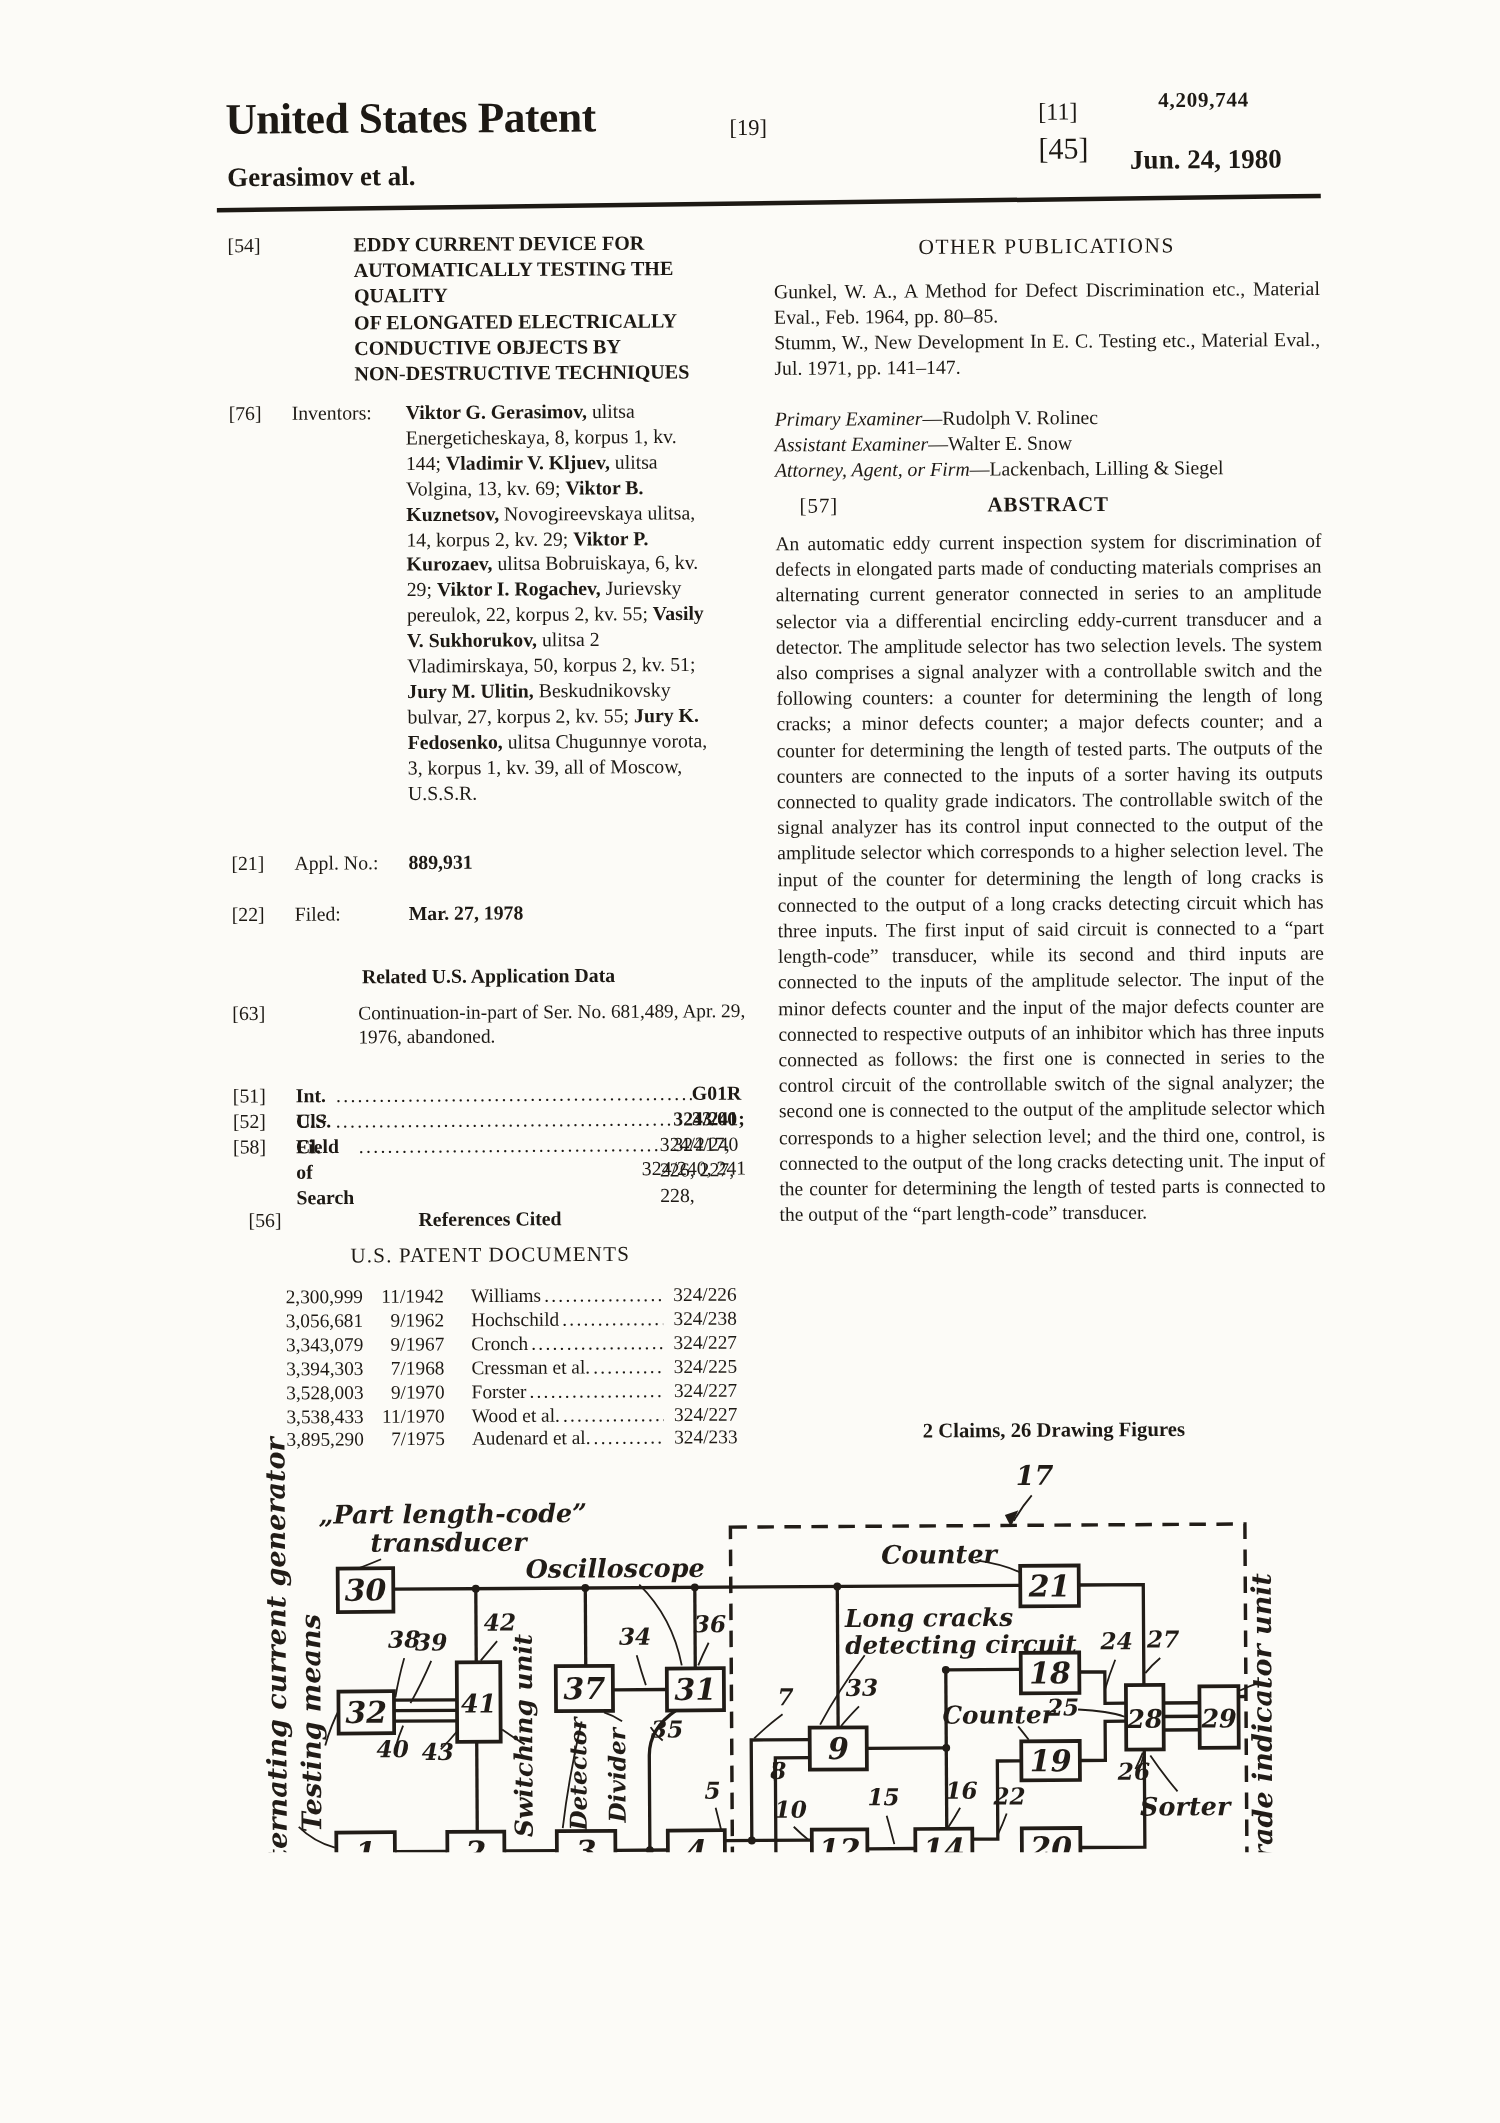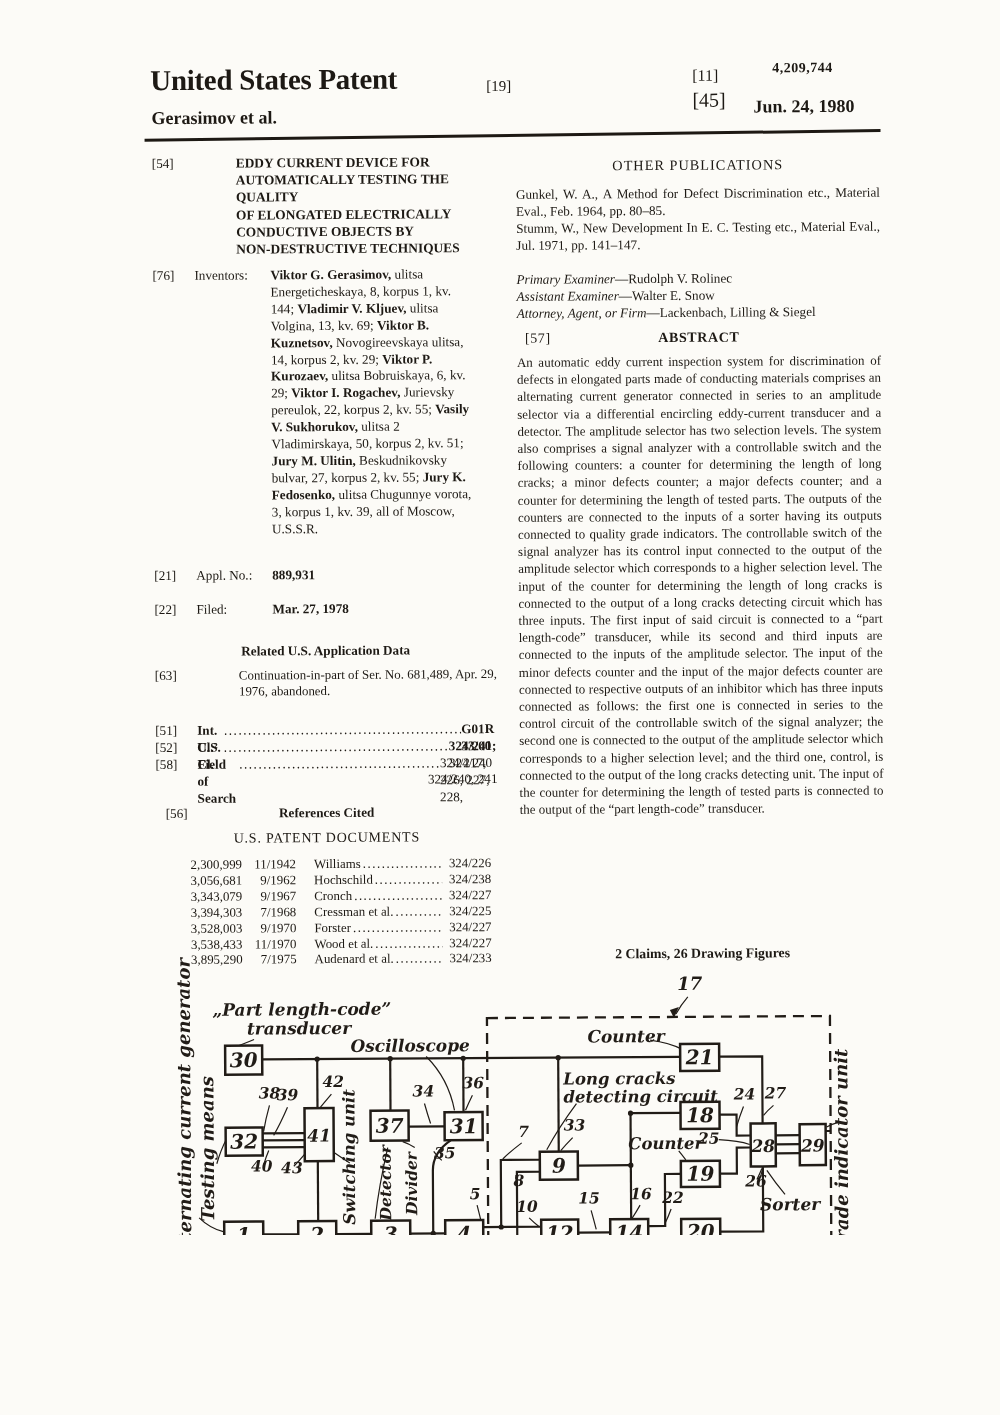--- a/index.html
+++ b/index.html
@@ -45,21 +45,21 @@
   .c-num{flex:none;width:66px;text-align:right;}
   .c-date{flex:none;width:54px;text-align:right;}
   .c-name{flex:none;margin-left:18px;}
   .c-dots{flex:1 1 auto;overflow:hidden;white-space:nowrap;letter-spacing:1.5px;padding:0 2px;}
   .c-cls{flex:none;width:56px;text-align:center;}
 
   .oph{top:158px;width:364px;font-size:14.3px;letter-spacing:1px;}
   .pubs{top:186px;width:364px;}
   .exam{top:271px;width:364px;}
   .absthead{top:330px;width:364px;font-weight:bold;font-size:14px;letter-spacing:0.6px;}
-  .absthead .tag{position:absolute;left:0;font-weight:normal;}
+  .absthead .tag{position:absolute;left:0;font-weight:normal;text-align:right;}
   .abstract{top:354px;width:364px;font-size:13px;line-height:17.2px;}
   .claims{top:946px;width:364px;font-weight:bold;font-size:13.8px;}
 
   .fig{left:0;top:0;width:1000px;height:1415px;}
 
   .black-bar{position:absolute;left:0;top:0;width:1000px;height:1415px;background:#050505;
      clip-path:polygon(46px 1400px,952px 1382px,952px 1415px,46px 1415px);}
 </style>
 </head>
 <body>

